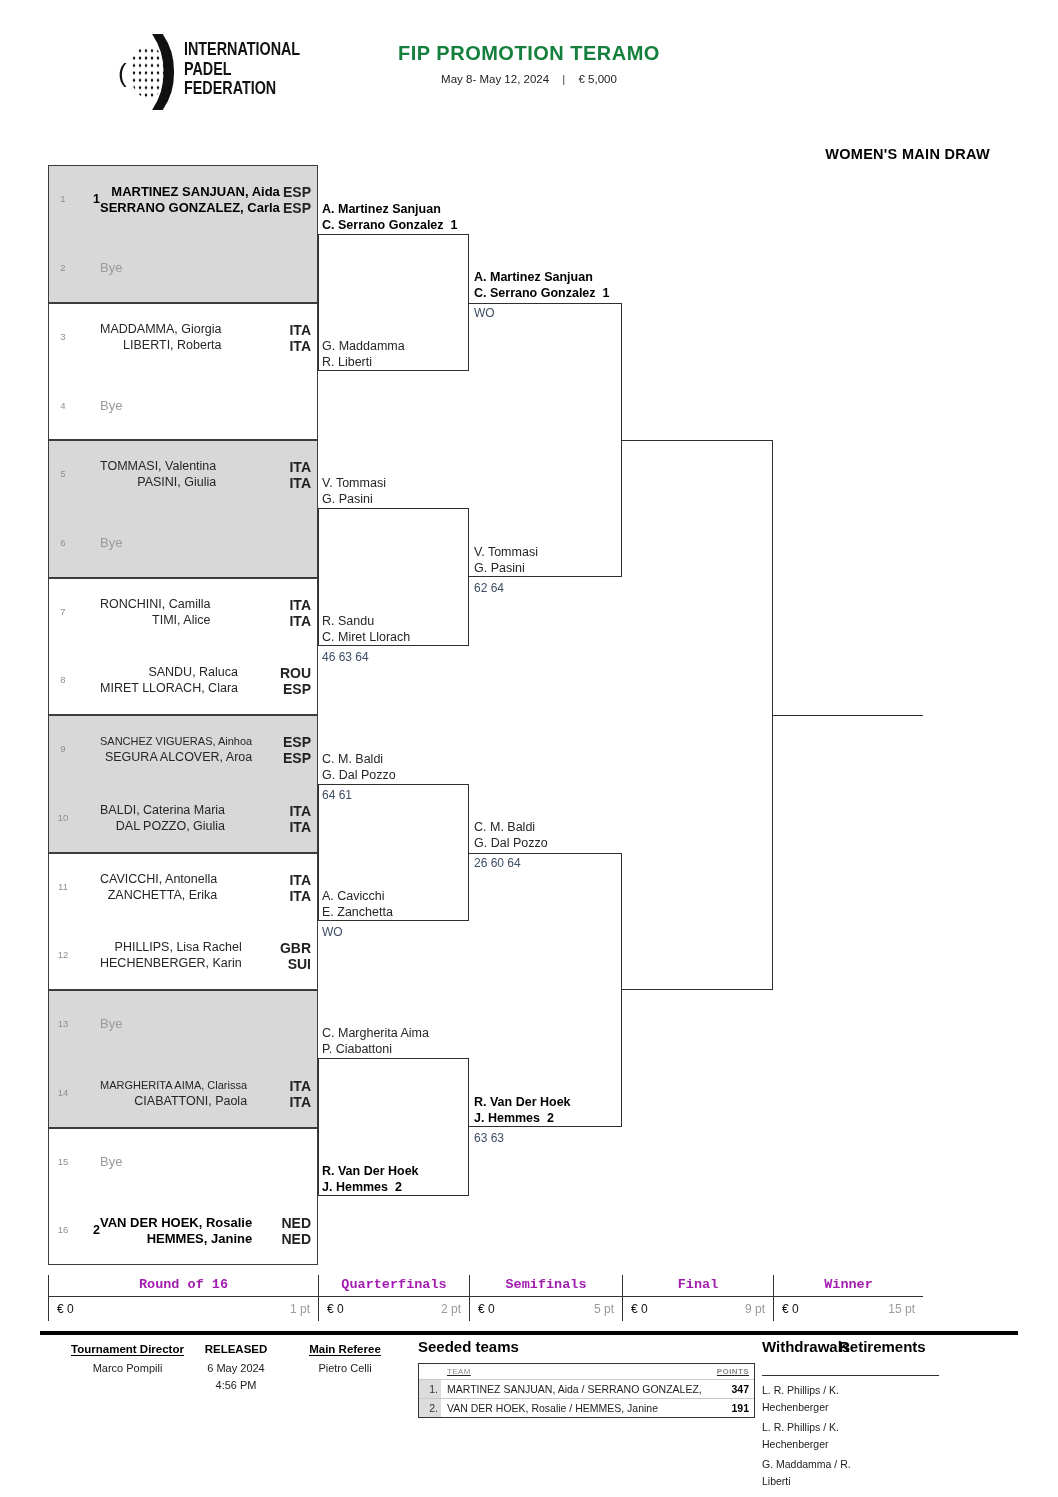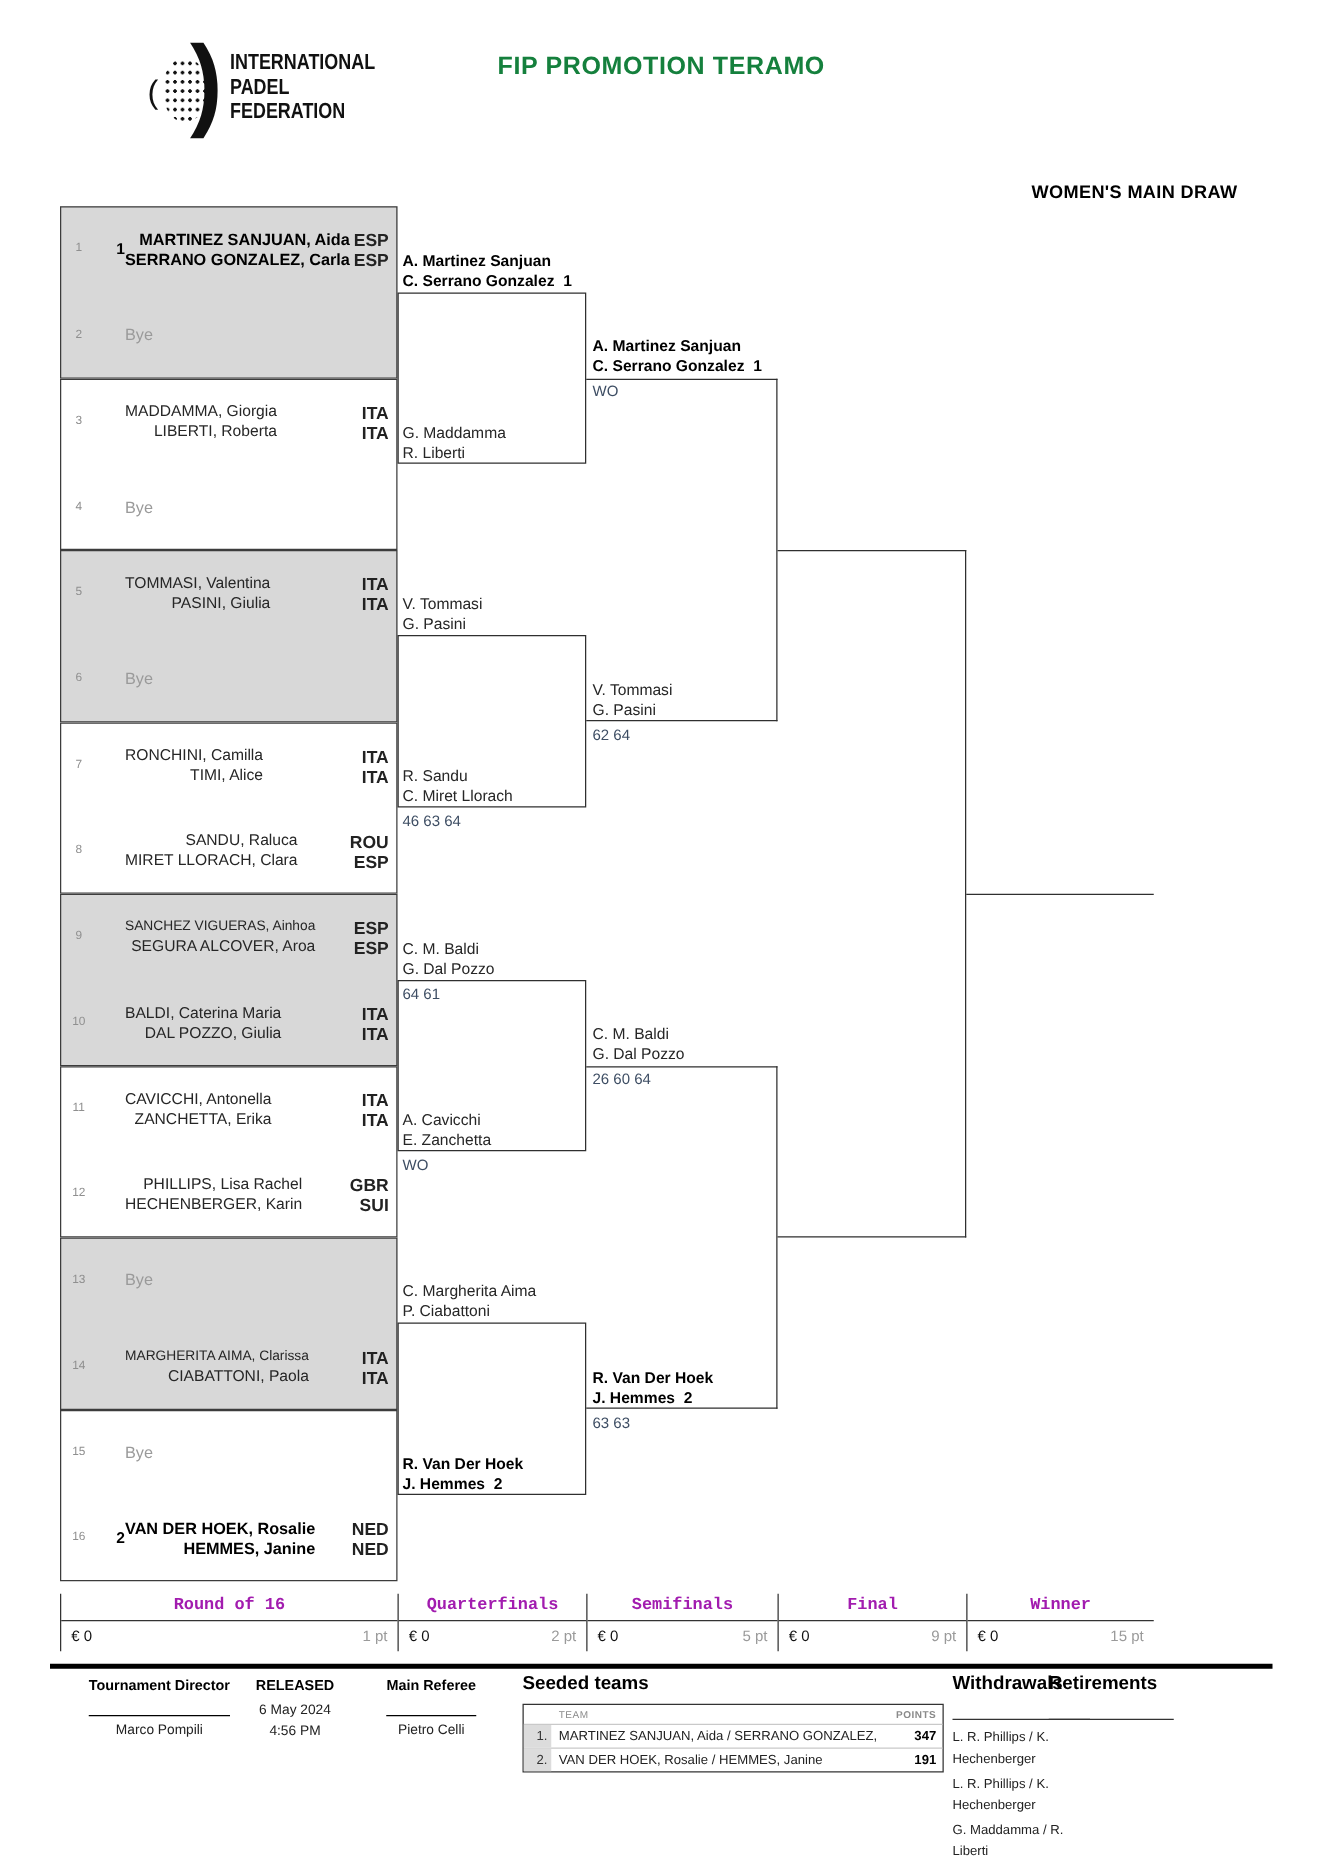--- a/index.html
+++ b/index.html
@@ -50,28 +50,28 @@
                line-height:20px;color:#a21caf;font-family:Liberation Mono, monospace;}
   .rcol .rprize{height:24px;display:flex;justify-content:space-between;align-items:center;padding:0 8px;}
   .rcol .euro{font-size:12px;color:#111;}
   .rcol .pts{font-size:12px;color:#9a9a9a;margin-left:40px;}
 
   .thick-bar{position:absolute;left:40px;top:1331px;width:978px;height:4px;background:#000;}
 
   
   .f-block{position:absolute;text-align:center;}
   .f-label{font-size:11.5px;font-weight:700;color:#000;display:inline-block;}
-  .f-label.underline{border-bottom:1.5px solid #000;padding-bottom:17px;}
+  .f-label.underline{border-bottom:1.5px solid #000;padding-bottom:0;}
   .f-val{font-size:11px;color:#222;margin-top:5px;}
   .seeded{position:absolute;left:418px;top:1338px;width:338px;}
   .seeded-title{font-size:15px;font-weight:700;color:#000;}
   .seeded-table{margin-top:8px;border:1.5px solid #333;width:337px;box-sizing:border-box;}
   .st-row{display:flex;align-items:center;}
   .st-row + .st-row{border-top:1px solid #c9c9c9;}
-  .st-head{height:15px;}
+  .st-head{height:15px;text-decoration:underline;}
   .st-head .st-team{font-size:8px;color:#8a8a8a;letter-spacing:0.4px;}
   .st-head .st-points{font-size:8px;color:#8a8a8a;letter-spacing:0.4px;}
   .st-num{width:22px;align-self:stretch;background:#dcdcdc;font-size:10.5px;color:#333;text-align:right;
           padding-right:3px;box-sizing:border-box;display:flex;align-items:center;justify-content:flex-end;}
   .st-num.blank{background:transparent;}
   .st-team{flex:1;font-size:10.5px;color:#222;padding-left:6px;white-space:nowrap;overflow:hidden;}
   .st-points{width:46px;text-align:right;font-size:10.5px;font-weight:700;color:#000;padding-right:5px;}
   .st-data{height:18px;}
   .wd-col{position:absolute;top:1338px;}
   .wd-title{font-size:15px;font-weight:700;color:#000;border-bottom:1.5px solid #333;padding-bottom:20px;}
@@ -88,20 +88,25 @@
     <span class="logo-ball"></span>
     <span class="logo-paren-big">)</span>
     <div class="logo-text">
       <div>INTERNATIONAL</div>
       <div>PADEL</div>
       <div>FEDERATION</div>
     </div>
   </div>
   <div class="title-wrap">
     <div class="t-main">FIP PROMOTION TERAMO</div>
+    <div class="t-date">
+      <span>May 8- May 12, 2024</span>
+      <span class="sep">|</span>
+      <span>€ 5,000</span>
+    </div>
   </div>
   <div class="draw-title">WOMEN'S MAIN DRAW</div>
 
   <div class="r16-box gray" style="top:165px;height:137.5px"></div>
   <div class="r16-box" style="top:302.5px;height:137.5px"></div>
   <div class="r16-box gray" style="top:440px;height:137.5px"></div>
   <div class="r16-box" style="top:577.5px;height:137.5px"></div>
   <div class="r16-box gray" style="top:715px;height:137.5px"></div>
   <div class="r16-box" style="top:852.5px;height:137.5px"></div>
   <div class="r16-box gray" style="top:990px;height:137.5px"></div>

